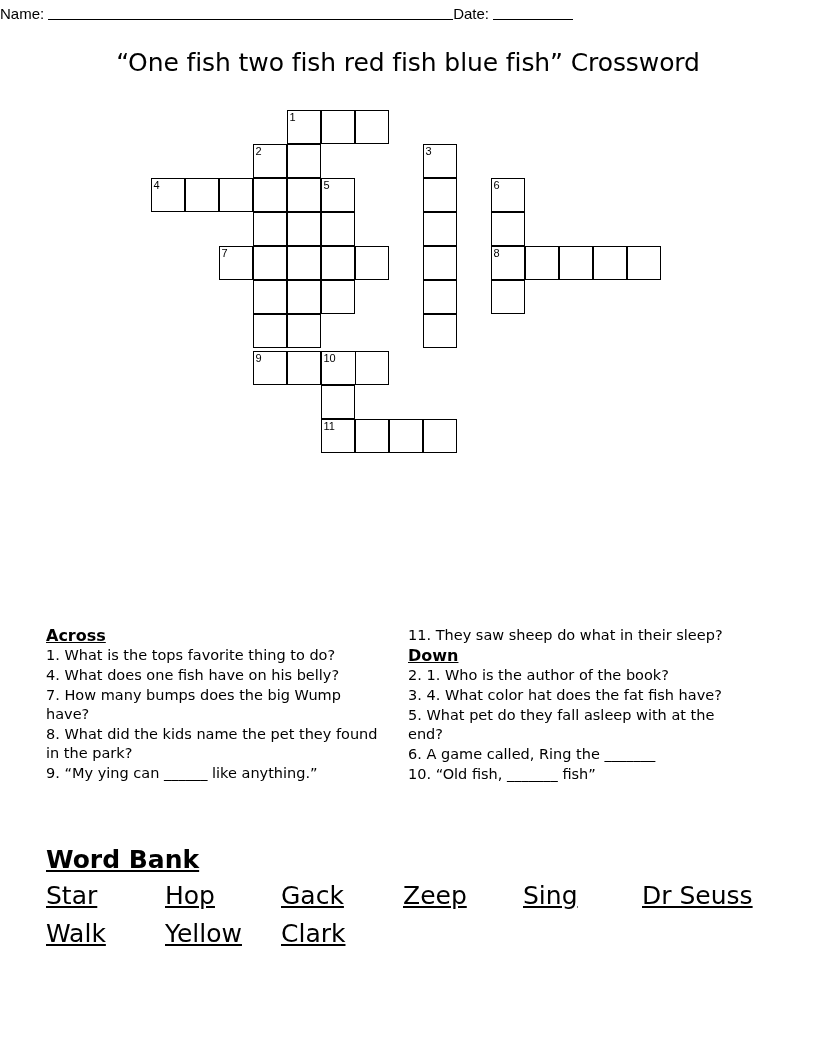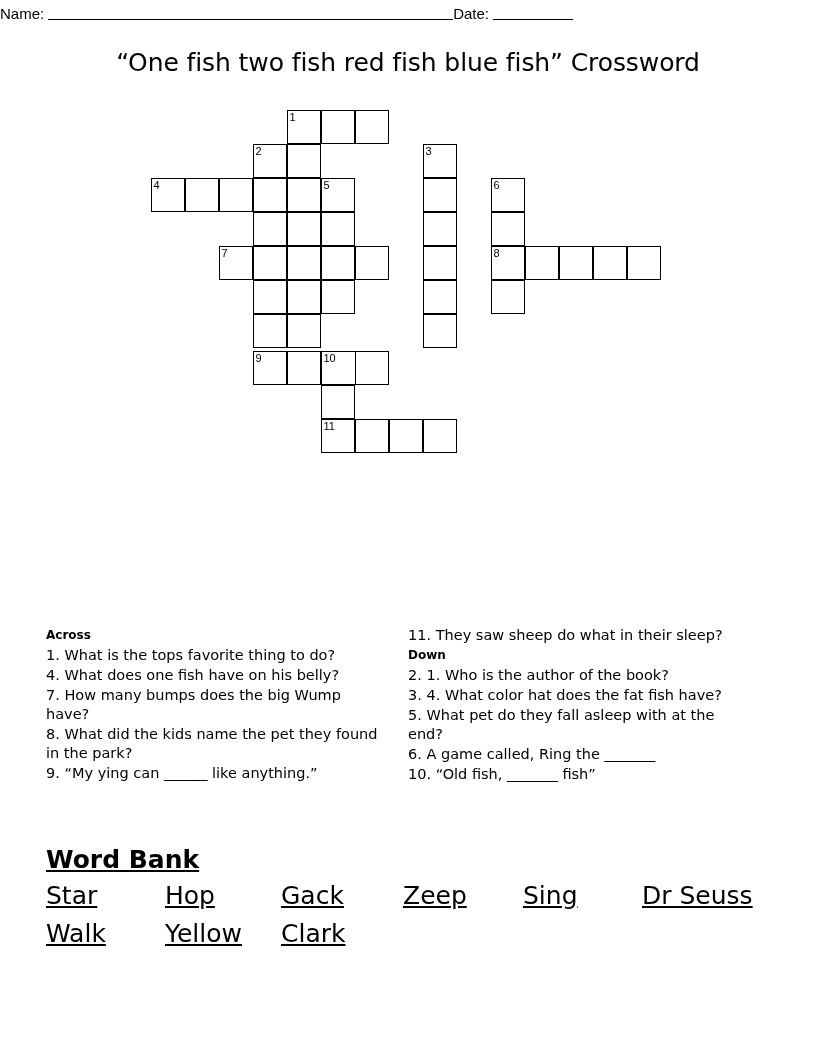--- a/index.html
+++ b/index.html
@@ -92,21 +92,22 @@
     position: absolute;
     top: 0;
     width: 340px;
     font-size: 14.5px;
     line-height: 19px;
   }
   .clue-col.left  { left: 46px; }
   .clue-col.right { left: 408px; }
   .clue-heading {
     font-weight: bold;
-    font-size: 12px;
+    text-decoration: underline;
+    font-size: 16px;
     margin-bottom: 1px;
     display: block;
   }
   .clue-item {
     margin-bottom: 1px;
     text-indent: 0;
   }
   .clue-num { font-weight: normal; }
 
   

